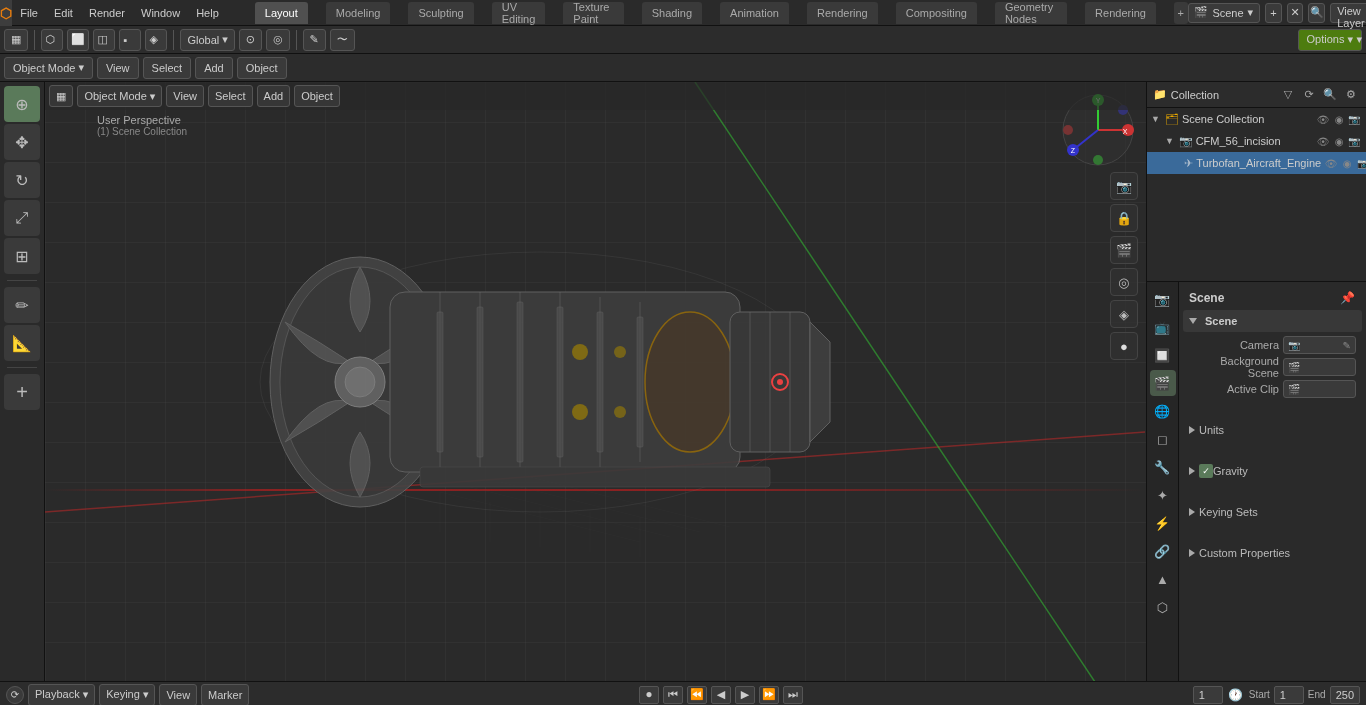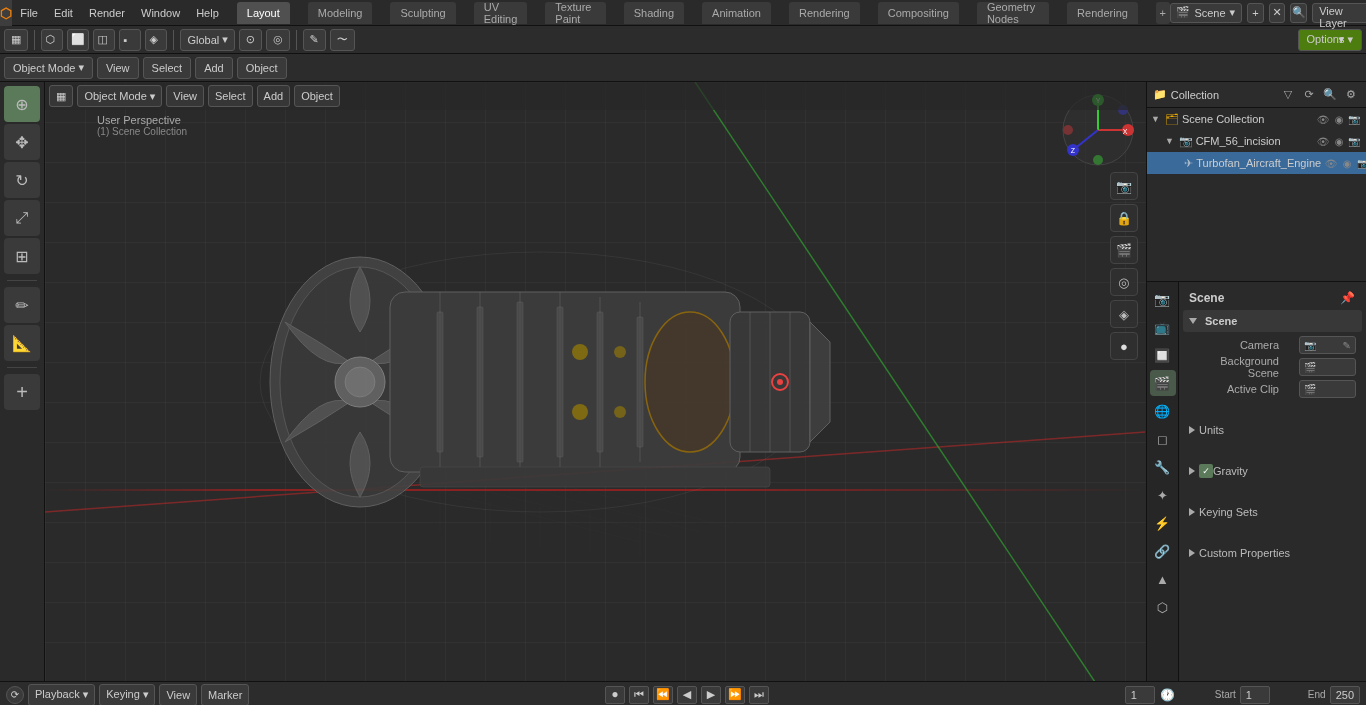--- a/index.html
+++ b/index.html
@@ -40,21 +40,21 @@
       height: 26px;
       display: flex;
       align-items: center;
       cursor: pointer;
       color: #ccc;
       font-size: 11px;
     }
     .workspace-tabs {
       display: flex;
       align-items: center;
-      margin-left: 10px;
+      margin-left: 28px;
       gap: 18px;
     }
     .workspace-tab {
       padding: 0 10px;
       height: 22px;
       display: flex;
       align-items: center;
       background: #3a3a3a;
       border-radius: 3px 3px 0 0;
       cursor: pointer;
@@ -409,21 +409,21 @@
       border-radius: 3px;
       margin-bottom: 2px;
       font-weight: bold;
       font-size: 11px;
     }
     .prop-row {
       height: 22px;
       display: flex;
       align-items: center;
       padding: 0 6px;
-      gap: 20px;
+      gap: 4px;
     }
     .prop-label {
       color: #aaa;
       font-size: 11px;
       flex: 0 0 auto;
       width: 90px;
       text-align: right;
     }
     .prop-value-field {
       flex: 1;
@@ -547,21 +547,20 @@
       color: #ccc;
       font-size: 11px;
       display: flex;
       align-items: center;
       cursor: pointer;
       min-width: 30px;
     }
     .timeline-label {
       color: #aaa;
       font-size: 10px;
-      margin-left: 34px;
     }
 
     
     .vp-red-axis {
       position: absolute;
       height: 2px;
       background: linear-gradient(to right, rgba(180,30,30,0), rgba(180,30,30,0.7) 20%, rgba(180,30,30,0.7) 60%, rgba(180,30,30,0));
       width: 100%;
       top: 68%;
       pointer-events: none;

